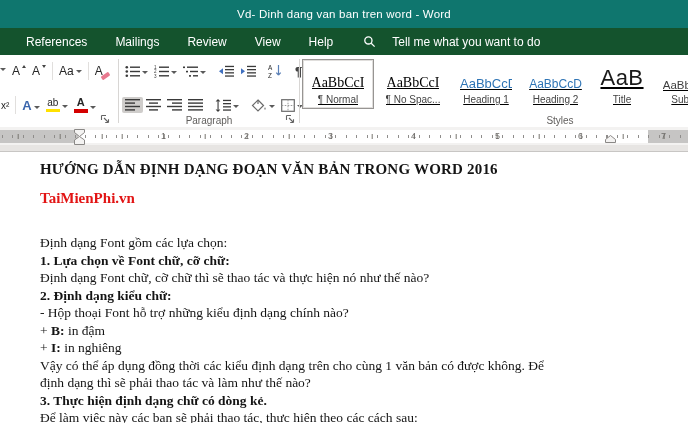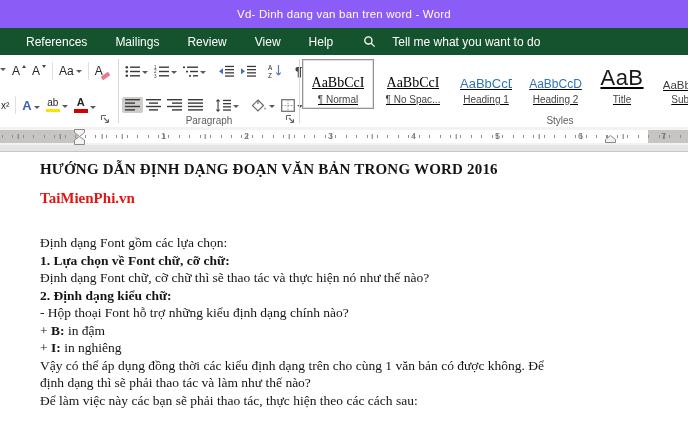--- a/index.html
+++ b/index.html
@@ -1,20 +1,20 @@
 <!DOCTYPE html>
 <html><head>
 <meta charset="utf-8">
 <style>
   html,body{margin:0;padding:0;}
   body{width:688px;height:423px;overflow:hidden;font-family:"Liberation Sans",sans-serif;-webkit-font-smoothing:antialiased;}
   .app{position:relative;width:688px;height:423px;background:#fff;}
 
   
-  .titlebar{position:absolute;left:0;top:0;width:688px;height:28px;background:#8b5cf6;
+  .titlebar{position:absolute;left:0;top:0;width:688px;height:28px;background:#0f766e;
     display:flex;align-items:center;justify-content:center;}
   .titlebar span{color:#fff;font-size:11.5px;letter-spacing:.2px;}
 
   
   .tabbar{position:absolute;left:0;top:28px;width:688px;height:27px;background:#14532d;
     display:flex;align-items:center;color:#fff;font-size:12px;}
   .tab{padding:0 14px;height:100%;display:flex;align-items:center;cursor:default;white-space:nowrap;}
   .tab.partial{padding:0 6px 0 0;width:6px;overflow:hidden;}
   .tellme{display:flex;align-items:center;gap:16px;margin-left:16px;white-space:nowrap;}
   .tellme svg{display:block;}
@@ -365,18 +365,19 @@
         <div class="line l-red"><span>TaiMienPhi.vn</span></div>
         <div class="line"><span>Định dạng Font gồm các lựa chọn:</span></div>
         <div class="line l-b"><span>1. Lựa chọn về Font chữ, cỡ chữ:</span></div>
         <div class="line"><span>Định dạng Font chữ, cỡ chữ thì sẽ thao tác và thực hiện nó như thế nào?</span></div>
         <div class="line l-b"><span>2. Định dạng kiểu chữ:</span></div>
         <div class="line"><span>- Hộp thoại Font hỗ trợ những kiểu định dạng chính nào?</span></div>
         <div class="line"><span>+ </span><span class="rb">B:</span><span> in đậm</span></div>
         <div class="line"><span>+ </span><span class="rb">I:</span><span> in nghiêng</span></div>
         <div class="line"><span>Vậy có thể áp dụng đồng thời các kiểu định dạng trên cho cùng 1 văn bản có được không. Để</span></div>
         <div class="line"><span>định dạng thì sẽ phải thao tác và làm như thế nào?</span></div>
+        <div class="line l-b"><span>3. Thực hiện định dạng chữ có dòng kẻ.</span></div>
         <div class="line"><span>Để làm việc này các bạn sẽ phải thao tác, thực hiện theo các cách sau:</span></div>
       </div>
     </div>
   </div>
 
 </div>
 
 </body></html>

